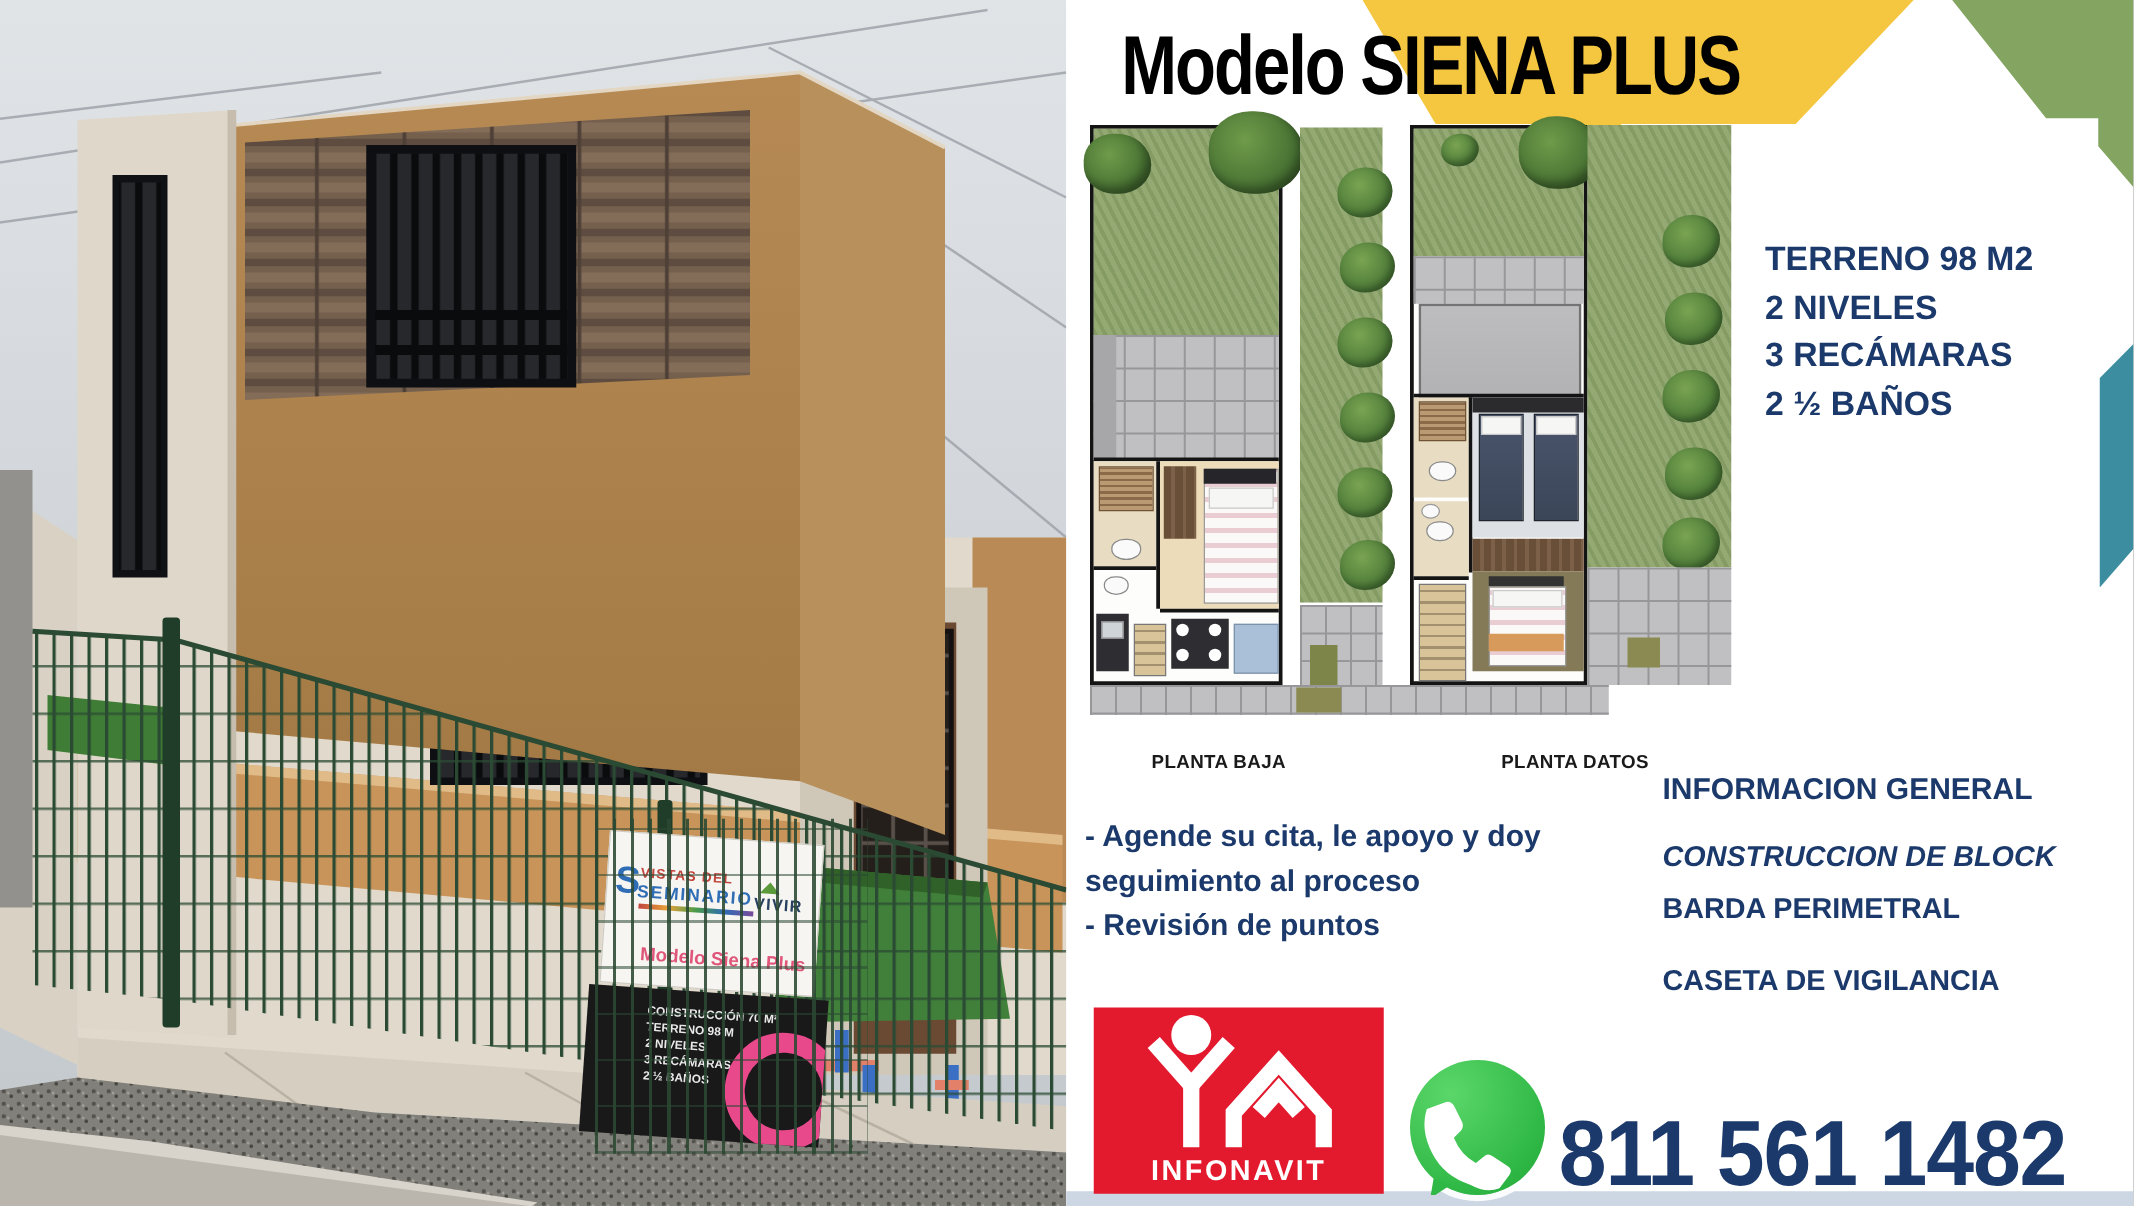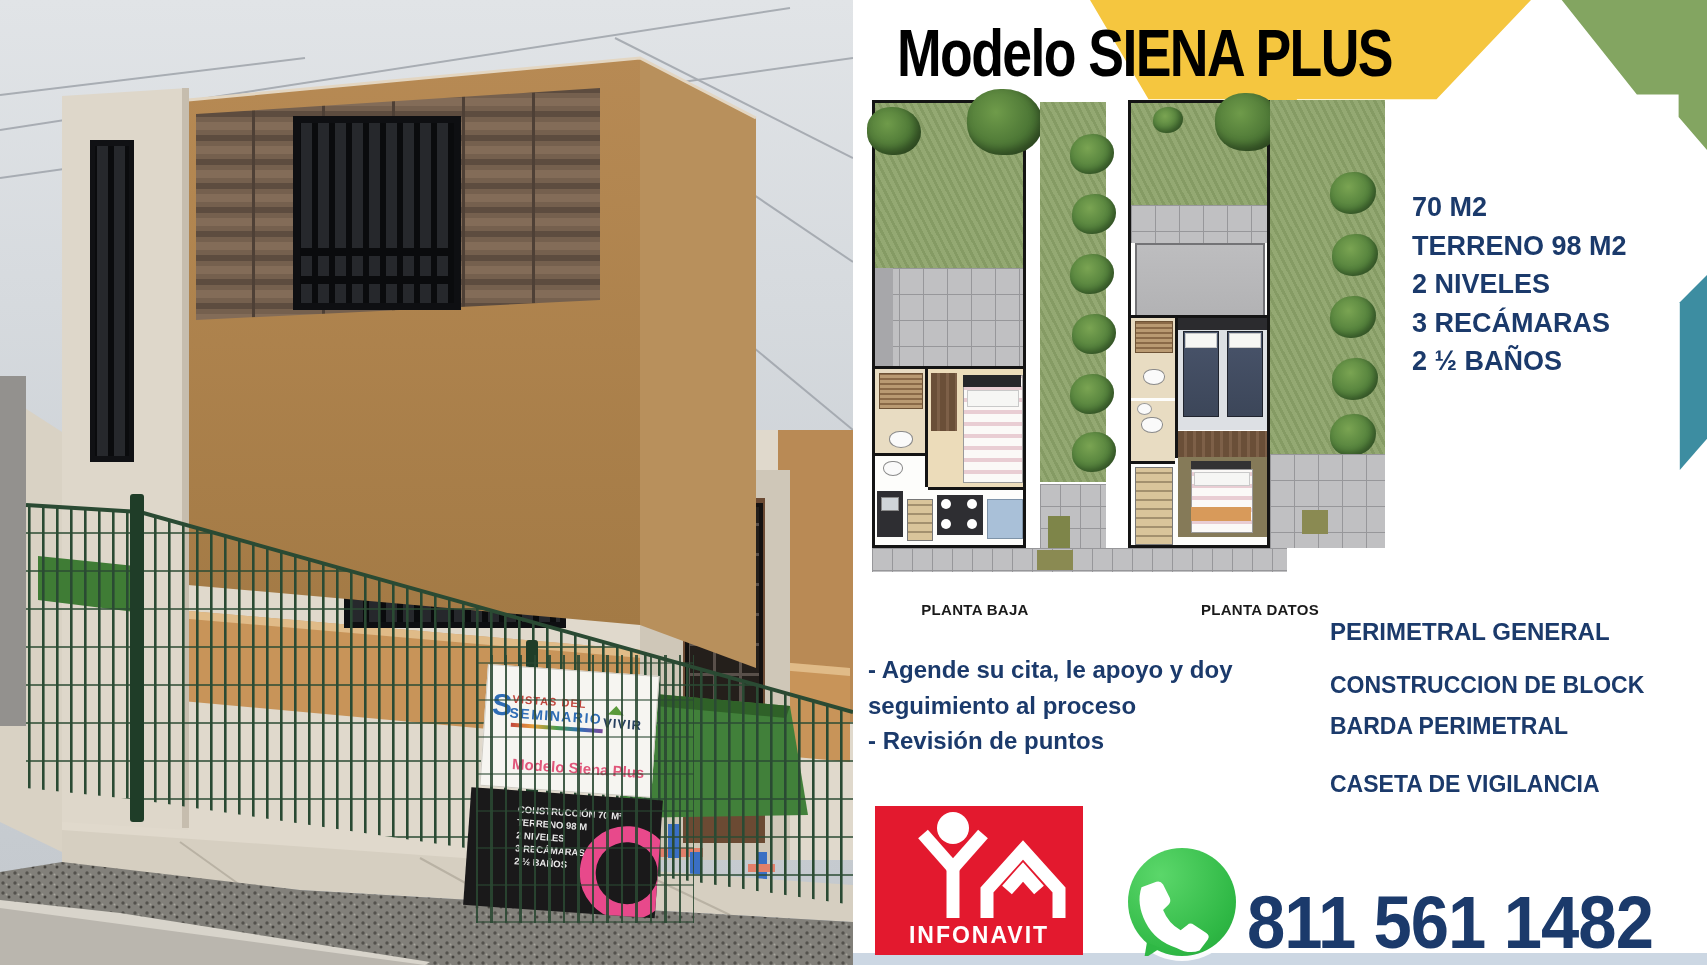--- a/index.html
+++ b/index.html
@@ -294,40 +294,39 @@
     <div class="abs" style="left:262px;top:418px;width:26px;height:24px;background:#8a8a52;"></div>
   </div>
 
   <div class="abs tiles sm" style="left:872px;top:548px;width:415px;height:24px;"></div>
   <div class="abs" style="left:1037px;top:550px;width:36px;height:20px;background:#8a8a52;"></div>
 
   <div class="abs plan-label" style="left:895px;top:601px;width:160px;">PLANTA BAJA</div>
   <div class="abs plan-label" style="left:1180px;top:601px;width:160px;">PLANTA DATOS</div>
 
   <div class="abs datos navy" style="left:1412px;top:188px;">
-    <div>70 M2</div>
     <div>TERRENO 98 M2</div>
     <div>2 NIVELES</div>
     <div>3 RECÁMARAS</div>
     <div>2 ½ BAÑOS</div>
   </div>
 
   <div class="abs svc navy" style="left:868px;top:652px;width:452px;">
     <div>- Agende su cita, le apoyo y doy seguimiento al proceso</div>
     <div>- Revisión de puntos</div>
   </div>
 
   <div class="abs" style="left:1330px;top:618px;">
-    <div class="info-hd navy" style="margin-bottom:26px;">PERIMETRAL GENERAL</div>
-    <div class="info-it navy" style="margin-bottom:13px;">CONSTRUCCION DE BLOCK</div>
+    <div class="info-hd navy" style="margin-bottom:26px;">INFORMACION GENERAL</div>
+    <div class="info-it navy" style="margin-bottom:13px;font-style:italic;">CONSTRUCCION DE BLOCK</div>
     <div class="info-it navy" style="margin-bottom:31px;margin-top:14px;">BARDA PERIMETRAL</div>
     <div class="info-it navy">CASETA DE VIGILANCIA</div>
   </div>
 
-  <div class="abs infonavit" style="left:875px;top:806px;width:208px;height:149px;">
+  <div class="abs infonavit" style="left:875px;top:806px;width:232px;height:149px;">
     <svg width="208" height="112" viewBox="0 0 208 112">
       <g stroke="#ffffff" stroke-width="13" fill="none">
         <path d="M78,112 L78,62"></path>
         <path d="M78,62 L48,28"></path>
         <path d="M78,62 L108,28"></path>
         <path d="M112,112 L112,84 L148,44 L184,84 L184,112"></path>
         <path d="M132,84 L148,66 L164,84"></path>
       </g>
       <circle cx="78" cy="22" r="16" fill="#ffffff"></circle>
     </svg>

